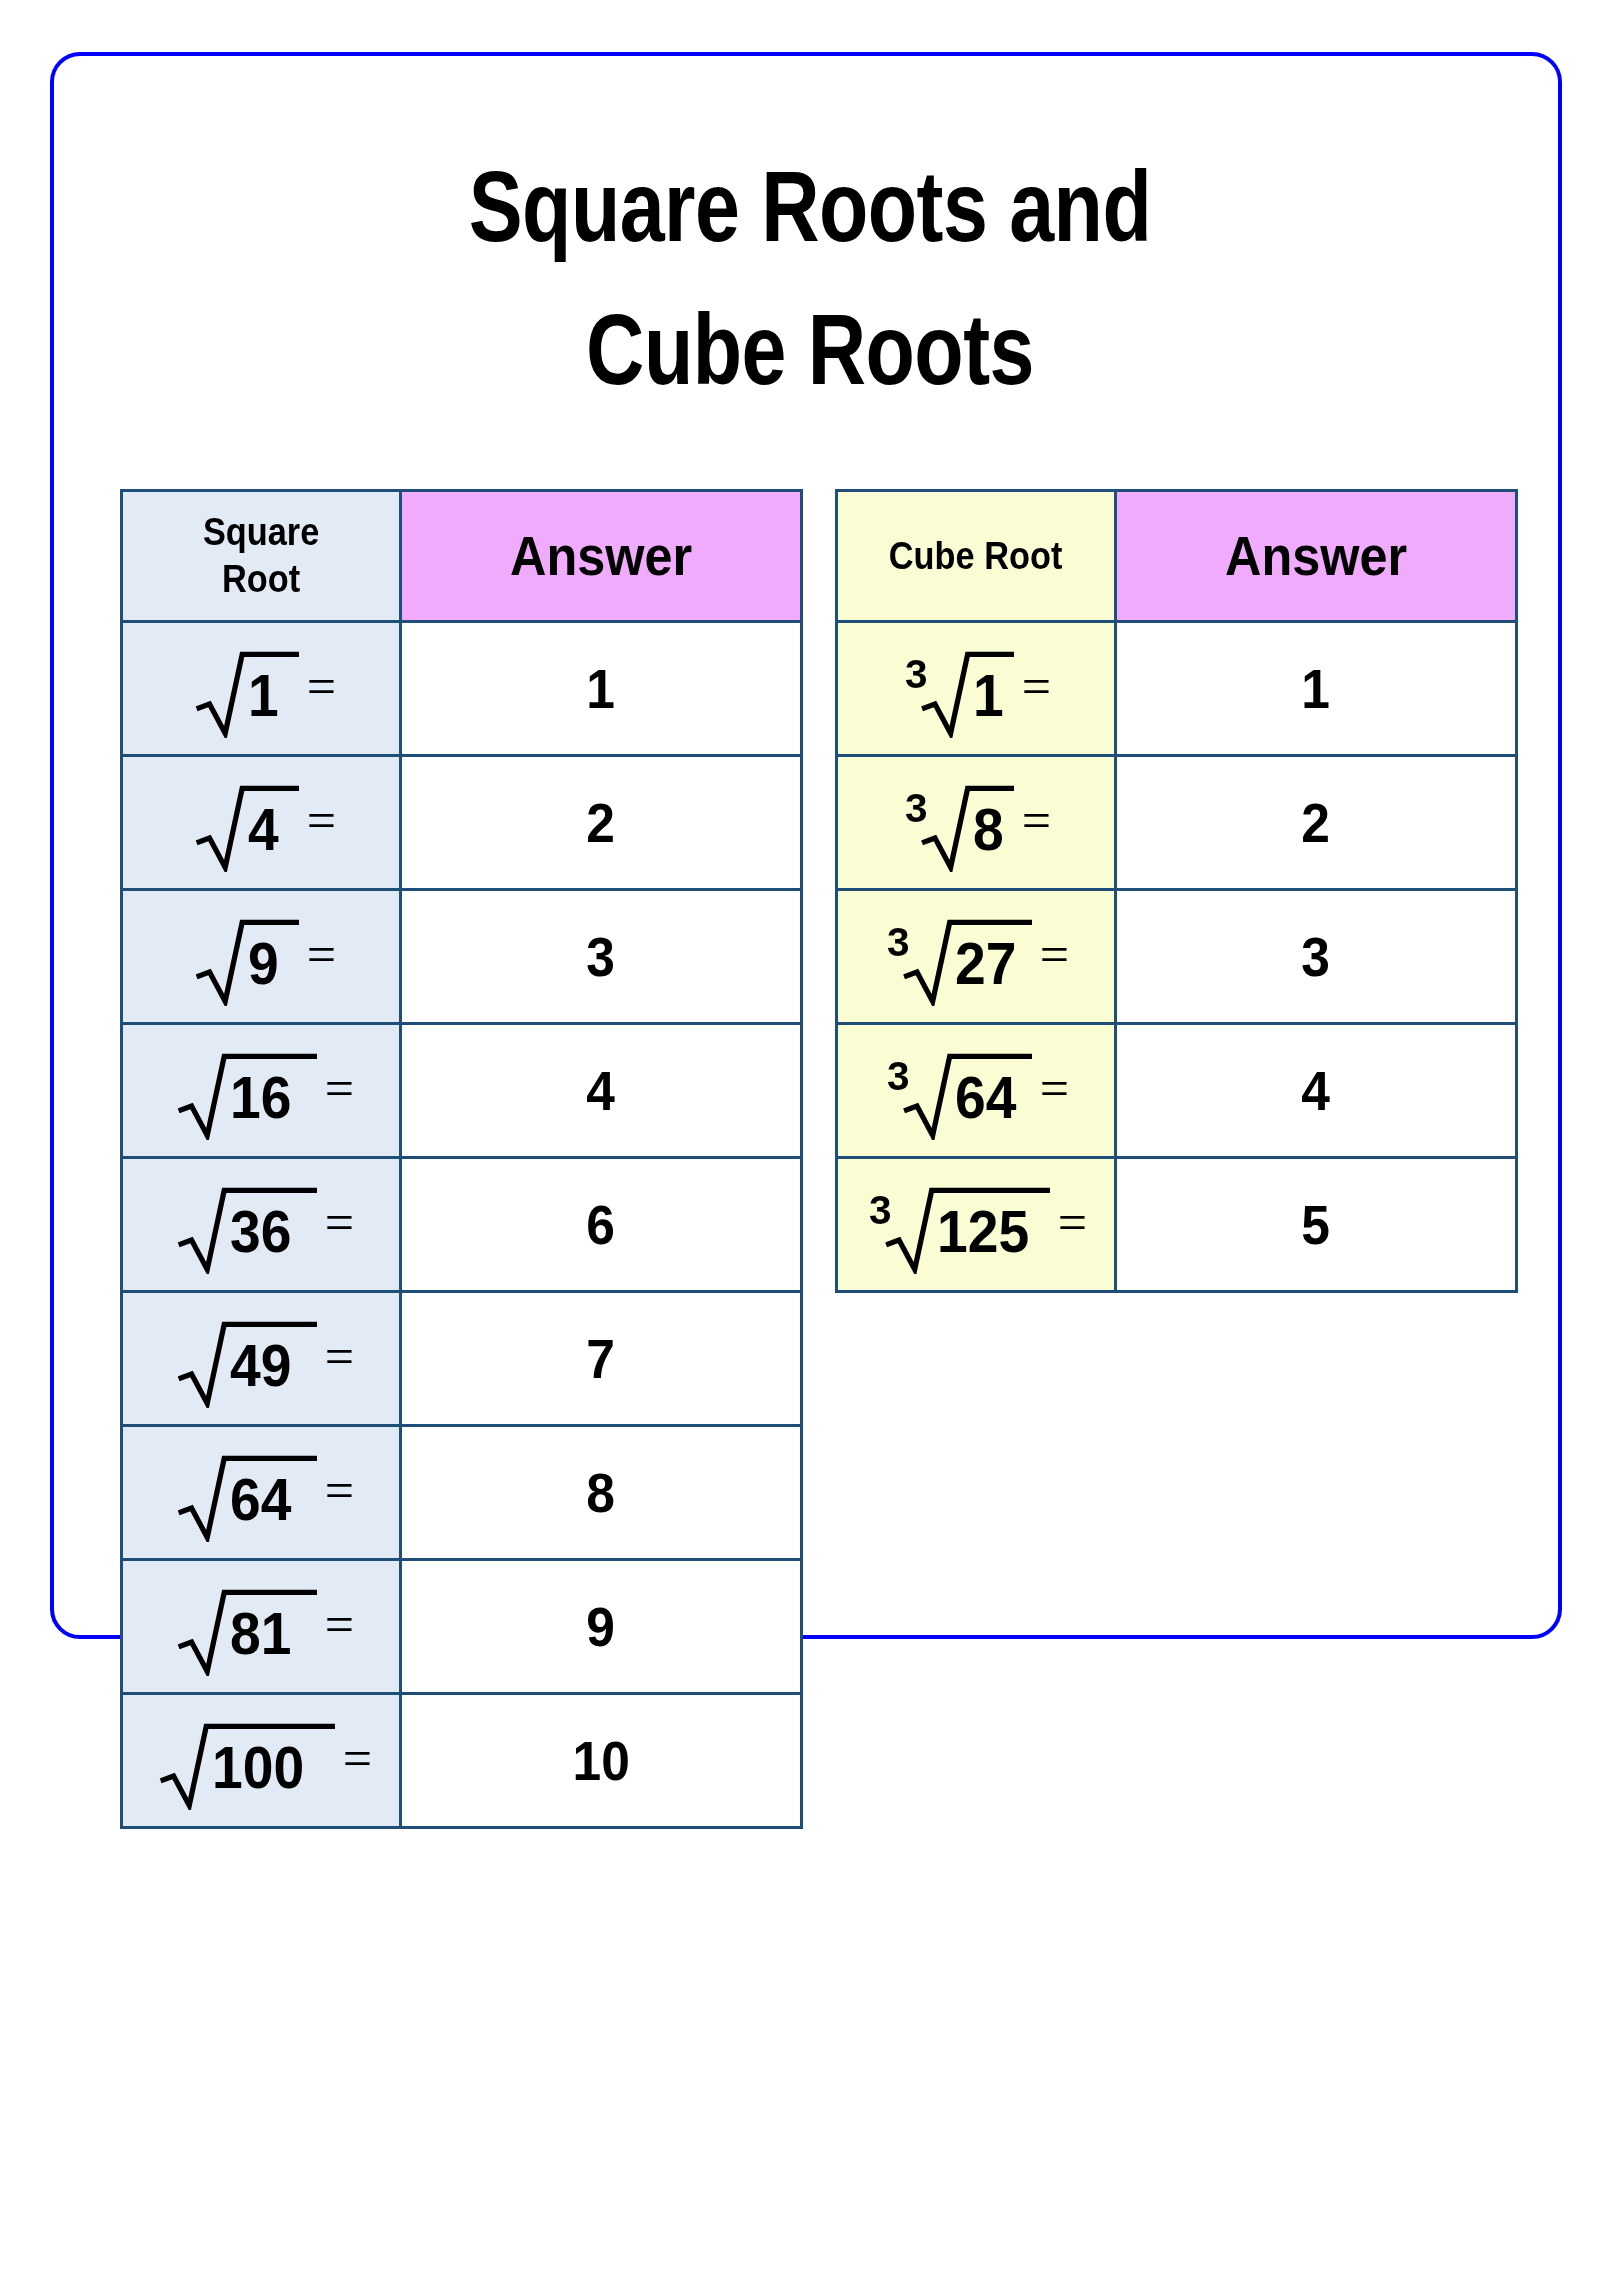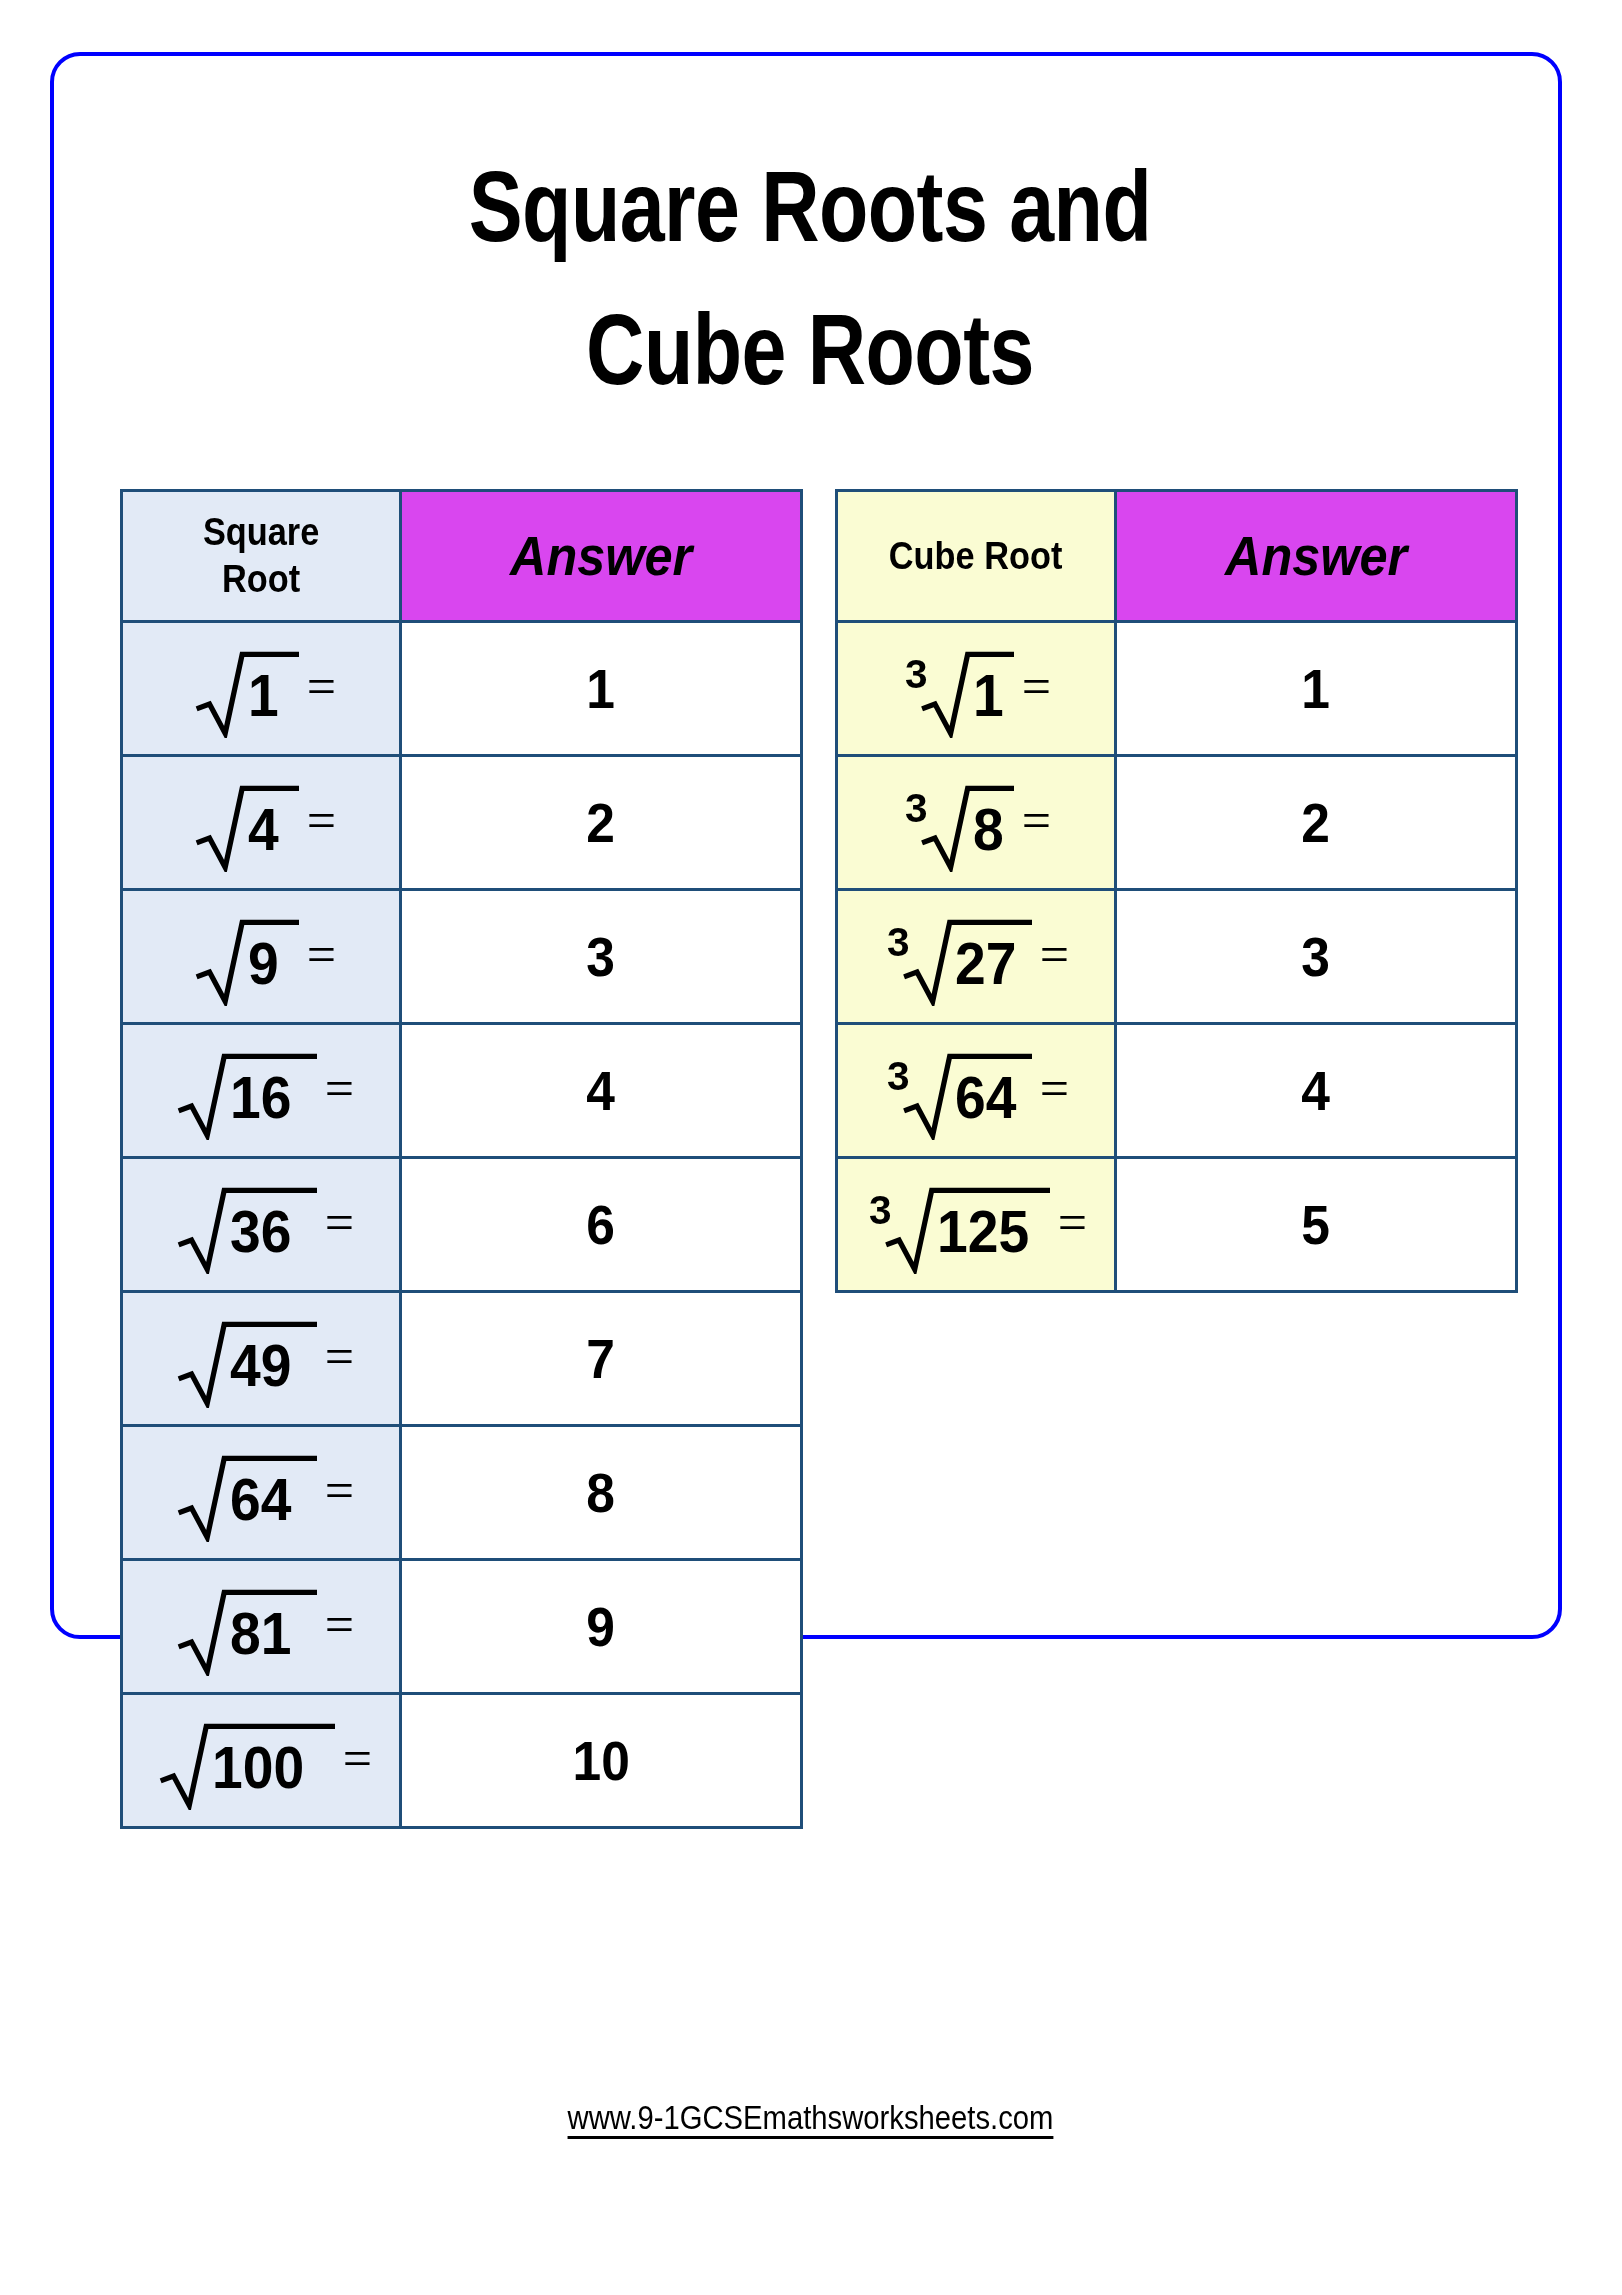--- a/index.html
+++ b/index.html
@@ -79,21 +79,21 @@
   #cube-root-table { left: 781px; top: 433px; width: 681px; border-radius: 8px; }
   #cube-root-table .col-expr { width: 279px; }
   #cube-root-table .col-ans  { width: 401px; }
 
   .cell-expr-sq { background: #e2eaf6; height: 131px; }
   .cell-expr-cb { background: #fafcd3; height: 131px; }
   .cell-ans     { background: #ffffff; height: 131px; }
 
   .hdr-sq  { background: #e2eaf6; height: 128px; }
   .hdr-cb  { background: #fafcd3; height: 128px; }
-  .hdr-ans { background: #d946ef; height: 128px; font-style: italic; }
+  .hdr-ans { background: #f0abfc; height: 128px; }
 
   .hdr-label {
     font-family: "Liberation Sans Narrow", "Liberation Sans", sans-serif;
     font-weight: bold;
     font-size: 39px;
     line-height: 1.20;
     color: #000;
     transform: scaleX(0.88);
     display: inline-block;
   }
@@ -419,18 +419,15 @@
                 <span class="eq-sign">=</span>
               </div>
             </td>
             <td class="cell-ans"><span class="answer-val">5</span></td>
           </tr>
         </tbody>
     </table>
 
   </div>
 
-  <div id="footer-url">
-    <span class="url-text">www.9-1GCSEmathsworksheets.com</span>
-  </div>
 
 </div>
 
 
 </body></html>

